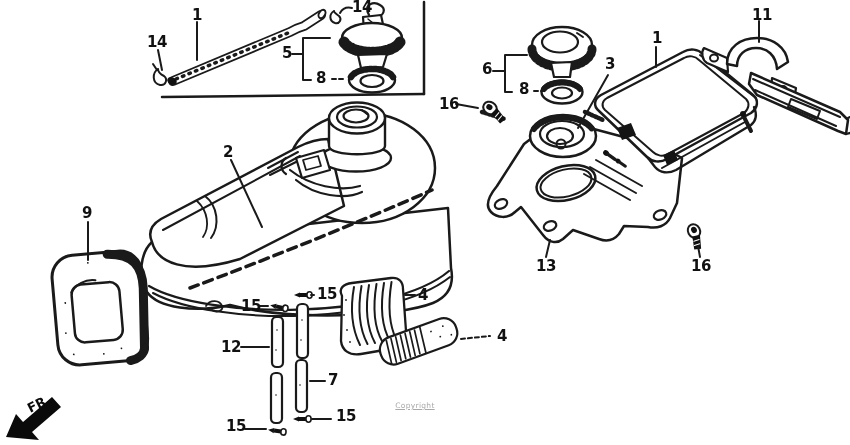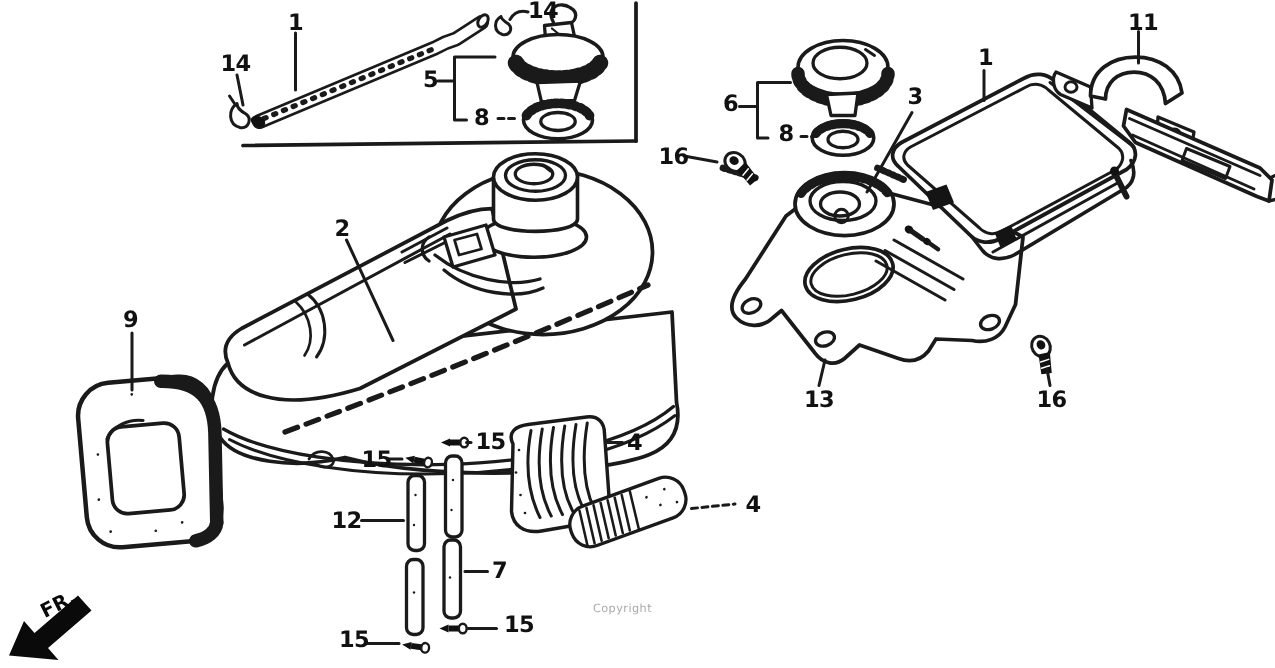--- a/index.html
+++ b/index.html
@@ -4,21 +4,21 @@
 <style>
   html,body{margin:0;padding:0;background:#fff;}
   .stage{position:relative;width:850px;height:445px;background:#fff;overflow:hidden;
          font-family:"DejaVu Sans",sans-serif;}
   .stage svg{position:absolute;left:0;top:0;}
   .lbl{position:absolute;transform:translateX(-50%);font:bold 15px "DejaVu Sans",sans-serif;
        color:#111;line-height:1;letter-spacing:-0.5px;white-space:nowrap;}
   .fr{position:absolute;left:27px;top:396px;transform:rotate(-27deg);
       font:bold 13px "DejaVu Sans",sans-serif;color:#0a0a0a;}
   .wm{position:absolute;color:#a9a9a9;font:7.5px "DejaVu Sans",sans-serif;letter-spacing:.3px;}
-  .wm1{left:415px;top:401px;transform:translateX(-50%);}
+  .wm1{left:415px;top:401px;transform:translateX(-50%);text-decoration:underline;}
   .wm2{left:333px;top:412px;}
 </style>
 </head>
 <body>
 
 <div class="stage">
 
 <svg width="850" height="445" viewBox="0 0 850 445">
   <g stroke="#1a1a1a" fill="none" stroke-linecap="round" stroke-linejoin="round">
 

